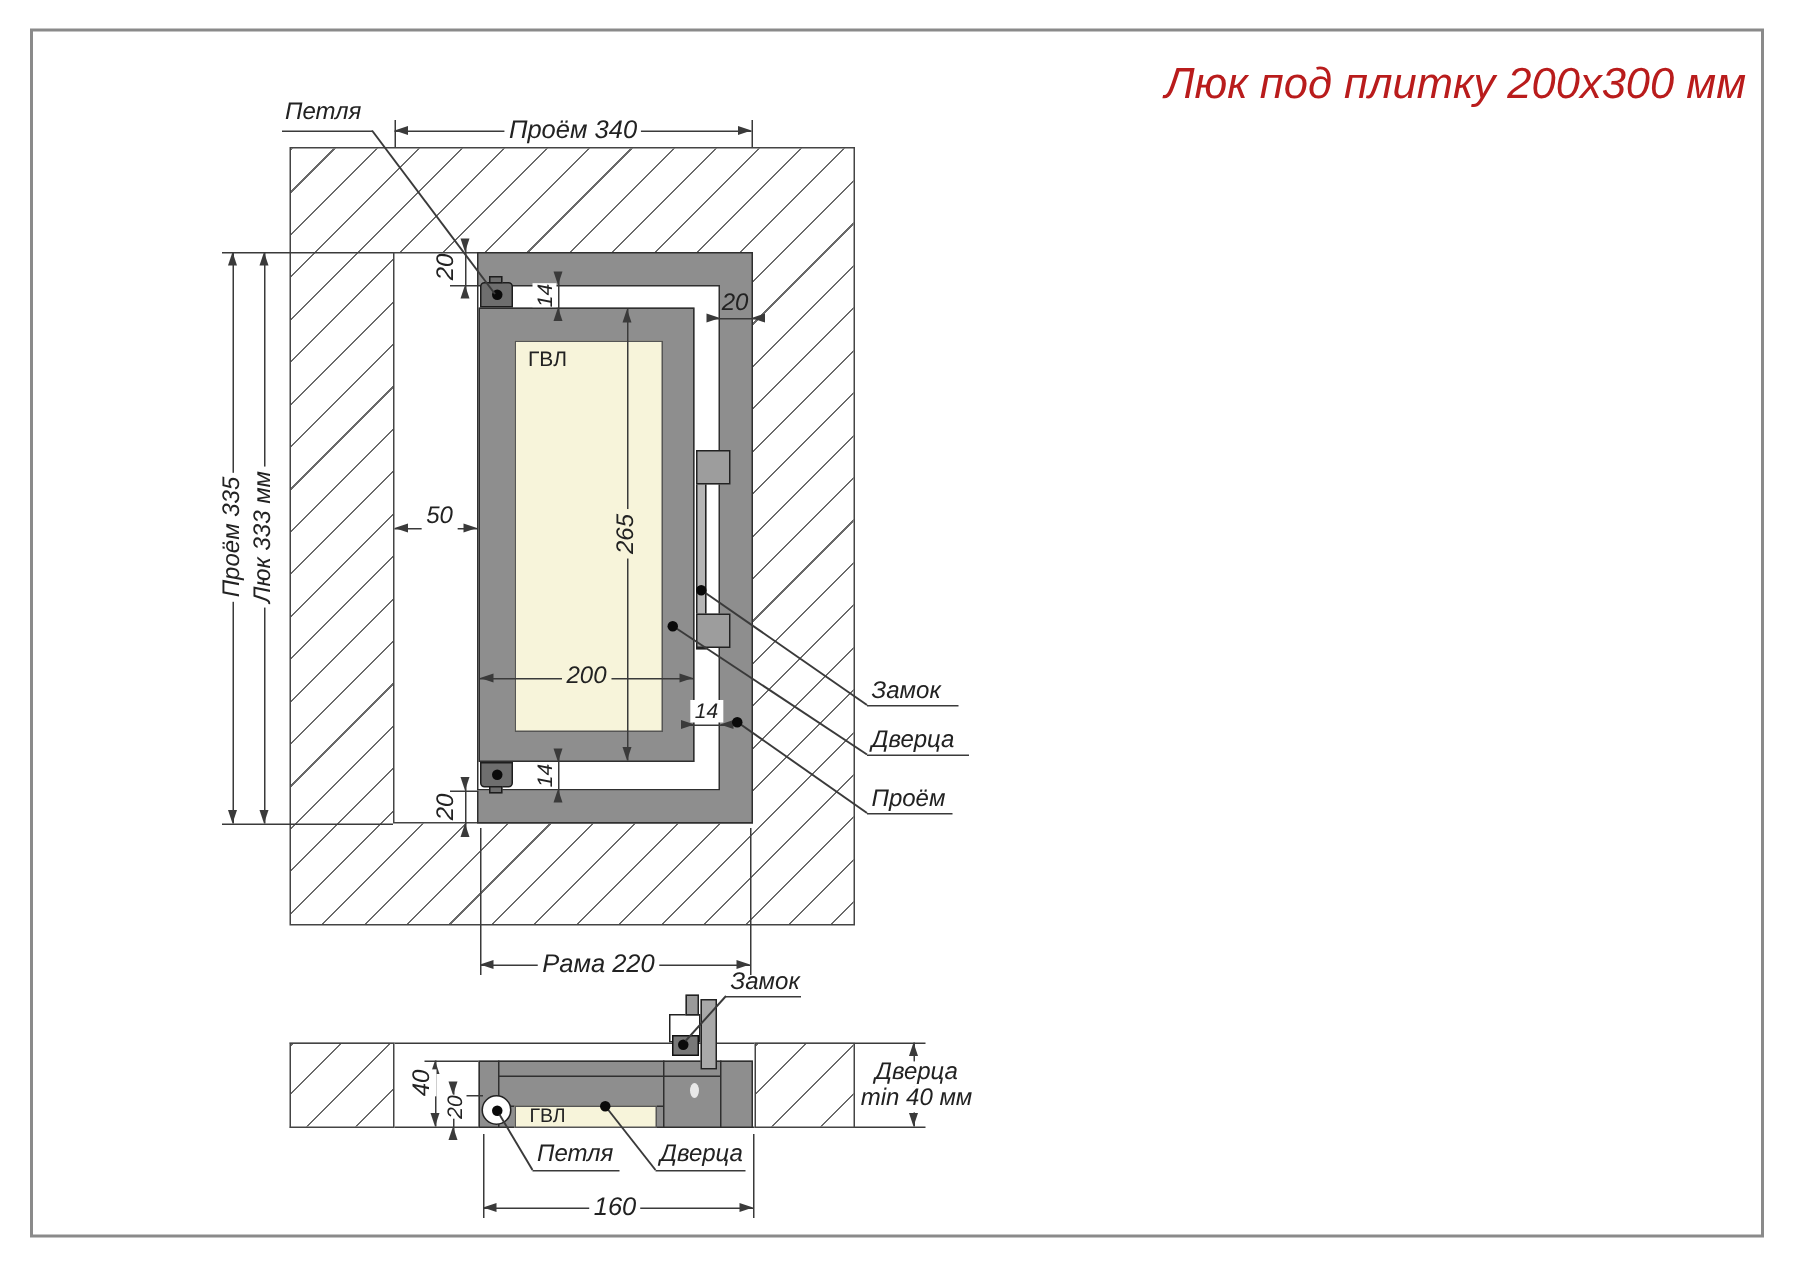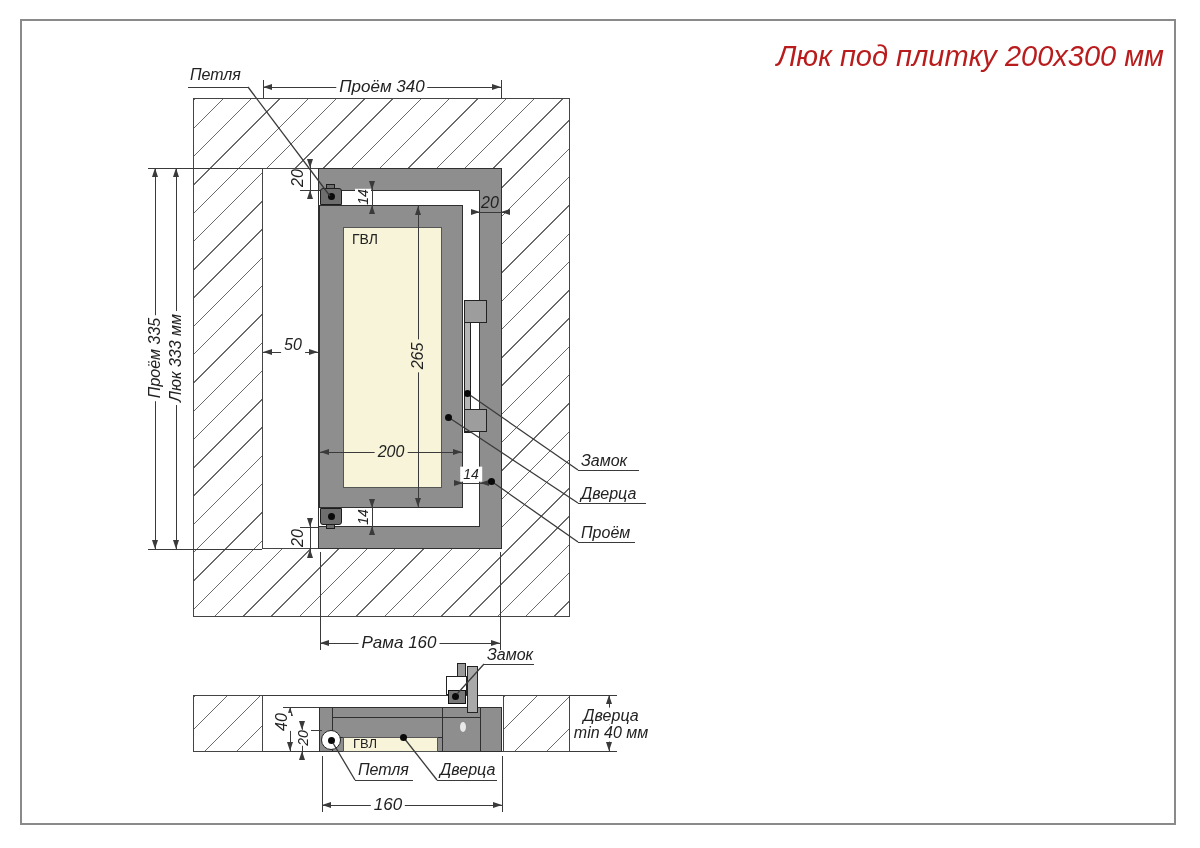--- a/index.html
+++ b/index.html
@@ -139,21 +139,21 @@
   <div class="lbl z50" style="left:581px;top:485px;">Дверца</div>
   <div class="hl z50" style="left:578px;top:503px;width:68px;"></div>
   <div class="lbl z50" style="left:581px;top:524px;">Проём</div>
   <div class="hl z50" style="left:578px;top:542px;width:57px;"></div>
 
   <div class="vl z30" style="left:320px;top:552px;height:98px;"></div>
   <div class="vl z30" style="left:500px;top:552px;height:98px;"></div>
   <div class="hl z30" style="left:320px;top:643px;width:180px;"></div>
   <div class="arr l z30" style="left:320px;top:640px;"></div>
   <div class="arr r z30" style="left:491px;top:640px;"></div>
-  <div class="dimtext z30" style="left:399px;top:643px;font-size:17px;">Рама 160</div>
+  <div class="dimtext z30" style="left:399px;top:643px;font-size:17px;">Рама 220</div>
 
   <div class="hl z10" style="left:193px;top:695px;width:424px;"></div>
   <div class="hl z10" style="left:193px;top:751px;width:424px;"></div>
   <div class="abs hatch2 z10" style="left:193px;top:695px;width:70px;height:57px;border:1px solid #444;"></div>
   <div class="abs hatch2 z10" style="left:503px;top:695px;width:67px;height:57px;border:1px solid #444;"></div>
 
   <div class="abs gray z20" style="left:319px;top:707px;width:183px;height:45px;"></div>
   <div class="hl z20" style="left:332px;top:717px;width:148px;background:#2f2f2f;"></div>
   <div class="hl z20" style="left:332px;top:737px;width:110px;background:#2f2f2f;"></div>
   <div class="vl z20" style="left:332px;top:707px;height:45px;background:#2f2f2f;"></div>
@@ -191,21 +191,21 @@
   <div class="hl z50" style="left:355px;top:780px;width:58px;"></div>
   <div class="lbl z50" style="left:440px;top:761px;">Дверца</div>
   <div class="hl z50" style="left:437px;top:780px;width:60px;"></div>
   <div class="dot z50" style="left:400px;top:734px;"></div>
 
   <div class="vl z30" style="left:322px;top:756px;height:56px;"></div>
   <div class="vl z30" style="left:502px;top:756px;height:56px;"></div>
   <div class="hl z30" style="left:322px;top:805px;width:180px;"></div>
   <div class="arr l z30" style="left:322px;top:802px;"></div>
   <div class="arr r z30" style="left:493px;top:802px;"></div>
-  <div class="dimtext z30" style="left:388px;top:805px;font-size:17px;">160</div>
+  <div class="dimtext z30" style="left:410px;top:805px;font-size:17px;">160</div>
 
   <div class="vl z30" style="left:609px;top:695px;height:56px;"></div>
   <div class="arr u z30" style="left:606px;top:695px;"></div>
   <div class="arr d z30" style="left:606px;top:742px;"></div>
   <div class="dimtext z30" style="left:611px;top:716px;">Дверца</div>
   <div class="dimtext z30" style="left:611px;top:733px;">min 40 мм</div>
 
   <svg class="leaders" width="1200" height="848" viewBox="0 0 1200 848">
     <g stroke="#3a3a3a" stroke-width="1.3" fill="none">
       <line x1="248" y1="87" x2="330" y2="196"></line>

